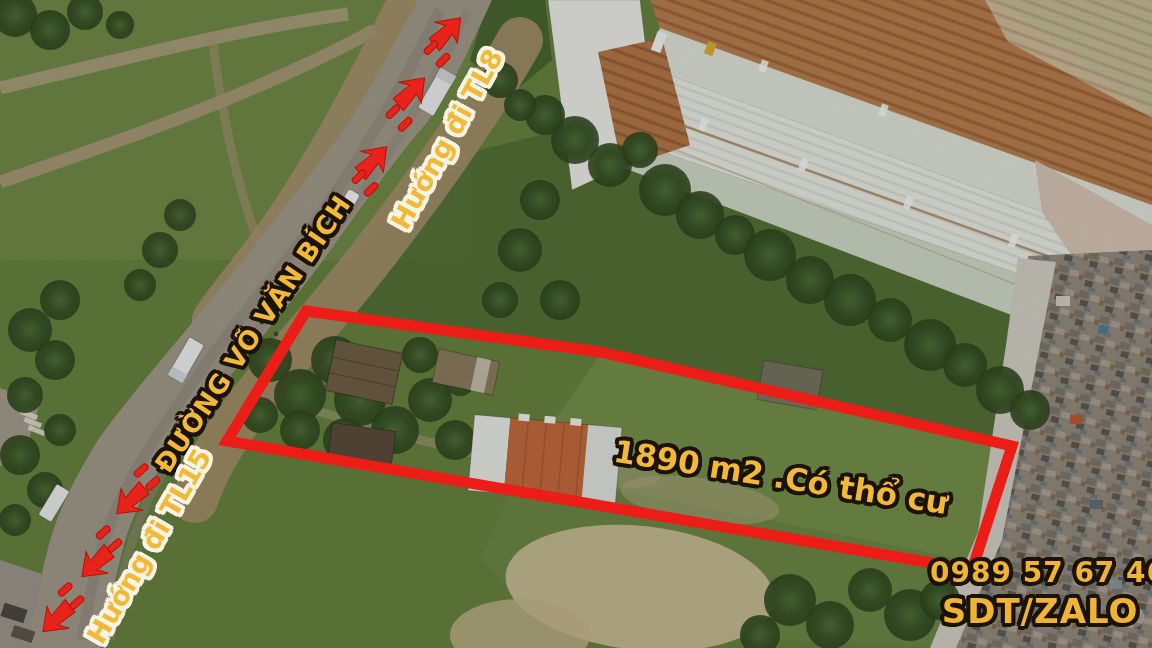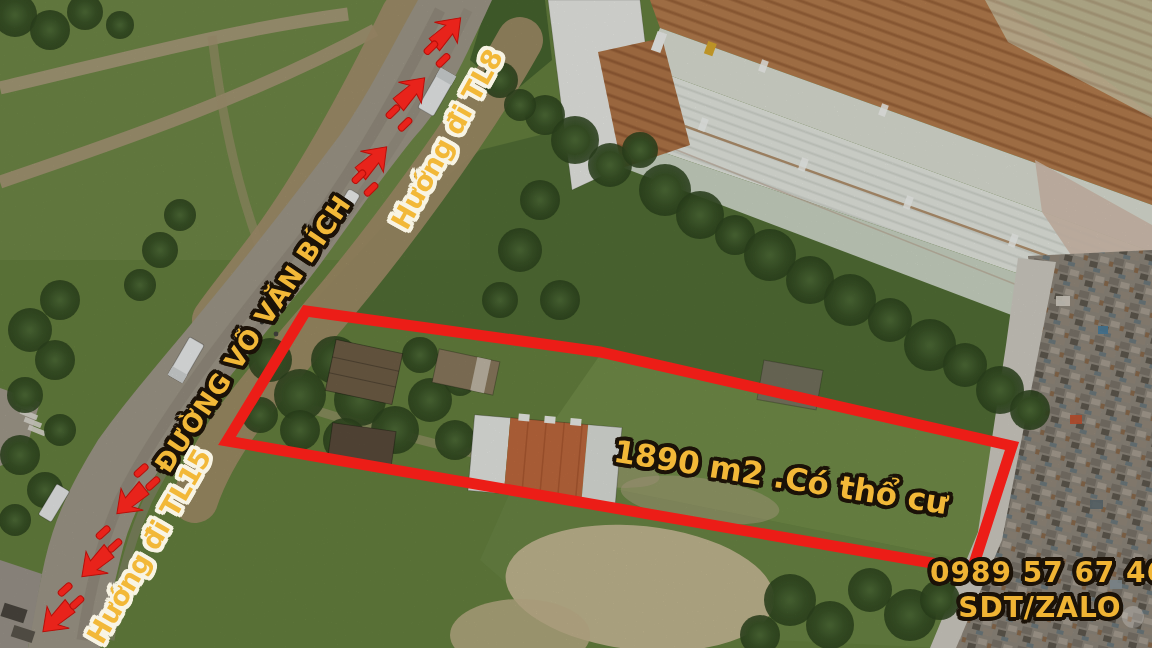--- a/index.html
+++ b/index.html
@@ -9,21 +9,21 @@
   .lbl{position:absolute;font-weight:700;color:#f2b838;white-space:nowrap;transform-origin:center;}
   .lbl2{font-weight:700;color:#f0b434;white-space:nowrap;}
   .ol-black{text-shadow:-4px 0 0 #1b1208,4px 0 0 #1b1208,0 -4px 0 #1b1208,0 4px 0 #1b1208,-3px -3px 0 #1b1208,3px -3px 0 #1b1208,-3px 3px 0 #1b1208,3px 3px 0 #1b1208,-4px -2px 0 #1b1208,4px 2px 0 #1b1208,-2px 4px 0 #1b1208,2px -4px 0 #1b1208;}
   .ol-white{text-shadow:-4px 0 0 #f8f4e4,4px 0 0 #f8f4e4,0 -4px 0 #f8f4e4,0 4px 0 #f8f4e4,-3px -3px 0 #f8f4e4,3px -3px 0 #f8f4e4,-3px 3px 0 #f8f4e4,3px 3px 0 #f8f4e4,-4px -2px 0 #f8f4e4,4px 2px 0 #f8f4e4,-2px 4px 0 #f8f4e4,2px -4px 0 #f8f4e4;}
   .road-name{left:253px;top:334px;transform:translate(-50%,-50%) rotate(-56deg);font-size:26px;letter-spacing:1px;}
   .dir-tl8{left:447px;top:139px;transform:translate(-50%,-50%) rotate(-61deg);font-size:27px;}
   .dir-tl15{left:149px;top:546px;transform:translate(-50%,-50%) rotate(-60deg);font-size:27px;}
   .plot-info{left:781px;top:477px;transform:translate(-50%,-50%) rotate(9deg);font-size:31px;}
   .contact{position:absolute;right:2px;top:556px;width:220px;text-align:center;}
   .phone{font-size:28px;letter-spacing:1px;}
-  .zalo{font-size:28px;letter-spacing:1px;margin-top:2px;}
+  .zalo{font-size:34px;letter-spacing:1px;margin-top:2px;}
 </style>
 </head>
 <body>
 
 <div class="scene">
 
   <svg class="photo" width="1152" height="648" viewBox="0 0 1152 648">
     <defs>
       <radialGradient id="tree">
           <stop offset="0%" stop-color="#4e6c37"></stop>

